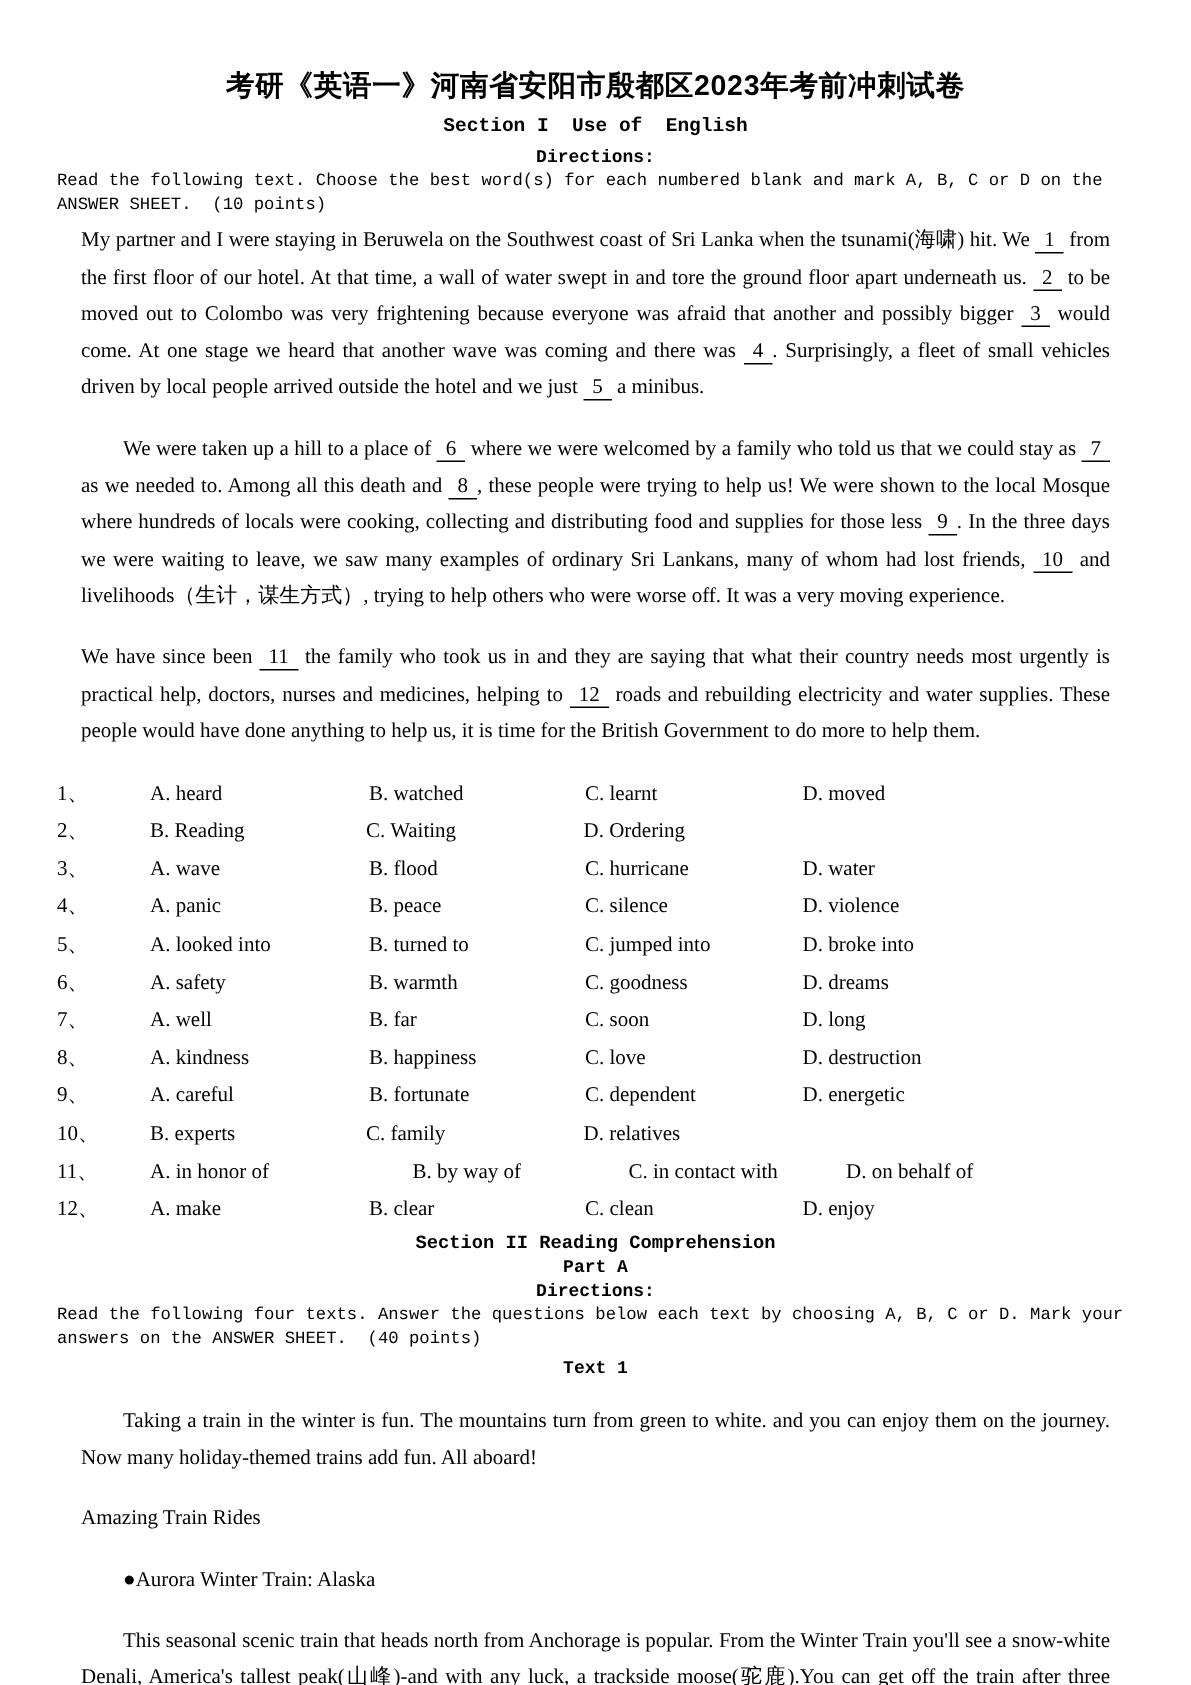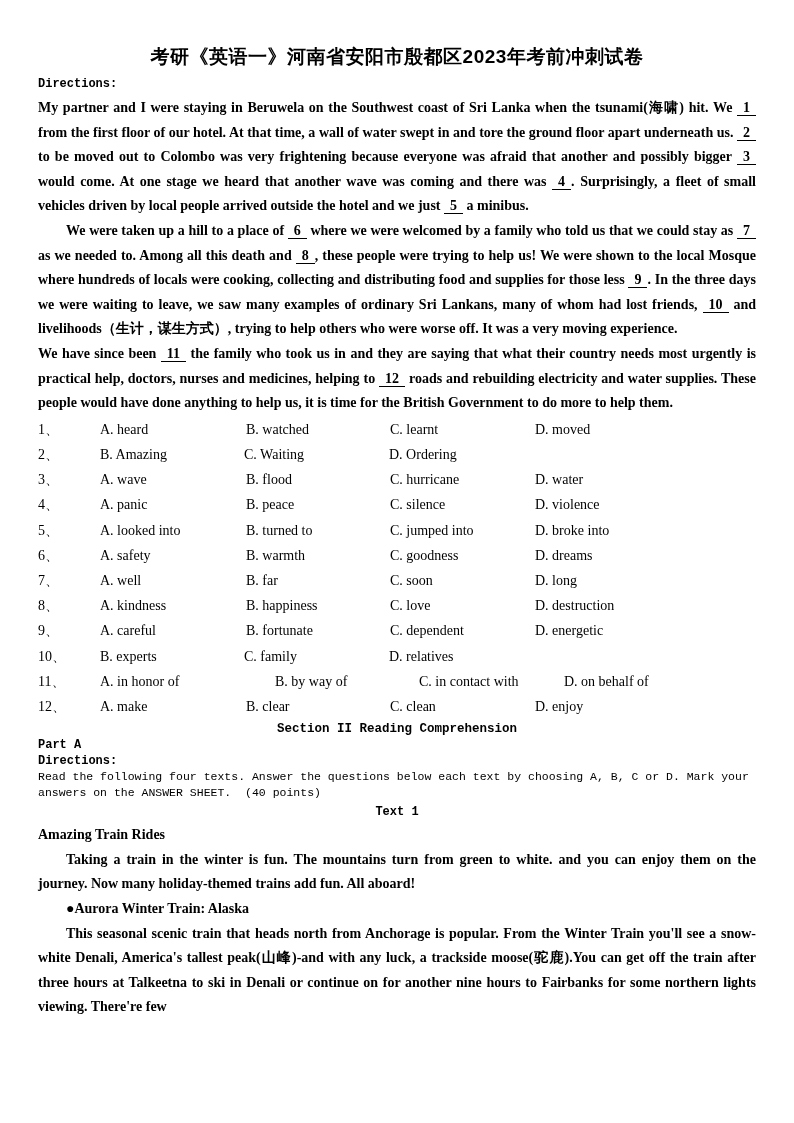--- a/index.html
+++ b/index.html
@@ -27,32 +27,32 @@
     font-size: 11.5px;
     line-height: 16px;
     white-space: pre-wrap;
   }
   .mono-bold {
     font-family: "Liberation Mono", monospace;
     font-weight: 700;
     font-size: 12px;
     line-height: 16px;
     white-space: pre-wrap;
+    text-align: center;
   }
   .center { text-align: center; }
   .sec1-heading { font-size: 13px; margin-bottom: 5px; }
   .sec2-heading { font-size: 12.5px; margin-top: 2px; }
   .text1-heading { font-size: 12px; margin: 3px 0; }
   .body-para {
     font-family: "Liberation Serif", serif;
     font-size: 14px;
     line-height: 24.6px;
     text-align: justify;
-    margin: 0;
-    font-weight: bold;
+    margin: 16px;
   }
   .first-para { margin-top: 4px; }
   .indent { text-indent: 28px; }
   .blank {
     border-bottom: 1px solid #000;
     padding: 0 6px;
     font-family: "Liberation Serif", serif;
   }
   .questions { margin-top: 1px; }
   .q-row {
@@ -70,38 +70,40 @@
   .q-row.wide .o0 { width: 143px; }
   .rides-title { text-align: left; }
 </style>
 </head>
 <body>
 
 <div class="page">
 
   <h1 class="title">考研《英语一》河南省安阳市殷都区2023年考前冲刺试卷</h1>
 
+  <div class="mono-bold center sec1-heading">Section I  Use of  English</div>
 
   <div class="mono-bold">Directions:</div>
+  <div class="mono">Read the following text. Choose the best word(s) for each numbered blank and mark A, B, C or D on the ANSWER SHEET.  (10 points)</div>
 
   <div class="body-para first-para">My partner and I were staying in Beruwela on the Southwest coast of Sri Lanka when the tsunami(海啸) hit. We <span class="blank">1</span> from the first floor of our hotel. At that time, a wall of water swept in and tore the ground floor apart underneath us. <span class="blank">2</span> to be moved out to Colombo was very frightening because everyone was afraid that another and possibly bigger <span class="blank">3</span> would come. At one stage we heard that another wave was coming and there was <span class="blank">4</span>. Surprisingly, a fleet of small vehicles driven by local people arrived outside the hotel and we just <span class="blank">5</span> a minibus.</div>
   <div class="body-para indent">We were taken up a hill to a place of <span class="blank">6</span> where we were welcomed by a family who told us that we could stay as <span class="blank">7</span> as we needed to. Among all this death and <span class="blank">8</span>, these people were trying to help us! We were shown to the local Mosque where hundreds of locals were cooking, collecting and distributing food and supplies for those less <span class="blank">9</span>. In the three days we were waiting to leave, we saw many examples of ordinary Sri Lankans, many of whom had lost friends, <span class="blank">10</span> and livelihoods（生计，谋生方式）, trying to help others who were worse off. It was a very moving experience.</div>
   <div class="body-para">We have since been <span class="blank">11</span> the family who took us in and they are saying that what their country needs most urgently is practical help, doctors, nurses and medicines, helping to <span class="blank">12</span> roads and rebuilding electricity and water supplies. These people would have done anything to help us, it is time for the British Government to do more to help them.</div>
 
   <div class="questions">
       <div class="q-row">
         <span class="q-num">1、</span>
         <span class="q-opt o0">A. heard</span>
         <span class="q-opt o1">B. watched</span>
         <span class="q-opt o2">C. learnt</span>
         <span class="q-opt o3">D. moved</span>
       </div>
       <div class="q-row wide">
         <span class="q-num">2、</span>
-        <span class="q-opt o1">B. Amazing</span>
+        <span class="q-opt o1">B. Reading</span>
         <span class="q-opt o2">C. Waiting</span>
         <span class="q-opt o3">D. Ordering</span>
       </div>
       <div class="q-row">
         <span class="q-num">3、</span>
         <span class="q-opt o0">A. wave</span>
         <span class="q-opt o1">B. flood</span>
         <span class="q-opt o2">C. hurricane</span>
         <span class="q-opt o3">D. water</span>
       </div>
@@ -170,18 +172,18 @@
     </div>
 
   <div class="mono-bold center sec2-heading">Section II Reading Comprehension</div>
 
   <div class="mono-bold">Part A</div>
   <div class="mono-bold">Directions:</div>
   <div class="mono">Read the following four texts. Answer the questions below each text by choosing A, B, C or D. Mark your answers on the ANSWER SHEET.  (40 points)</div>
 
   <div class="mono-bold center text1-heading">Text 1</div>
 
+  <div class="body-para indent">Taking a train in the winter is fun. The mountains turn from green to white. and you can enjoy them on the journey. Now many holiday-themed trains add fun. All aboard!</div>
   <div class="body-para rides-title">Amazing Train Rides</div>
-  <div class="body-para indent">Taking a train in the winter is fun. The mountains turn from green to white. and you can enjoy them on the journey. Now many holiday-themed trains add fun. All aboard!</div>
   <div class="body-para indent">●Aurora Winter Train: Alaska</div>
   <div class="body-para indent">This seasonal scenic train that heads north from Anchorage is popular. From the Winter Train you'll see a snow-white Denali, America's tallest peak(山峰)-and with any luck, a trackside moose(驼鹿).You can get off the train after three hours at Talkeetna to ski in Denali or continue on for another nine hours to Fairbanks for some northern lights viewing. There're few</div>
 
 </div>
 
 </body></html>

